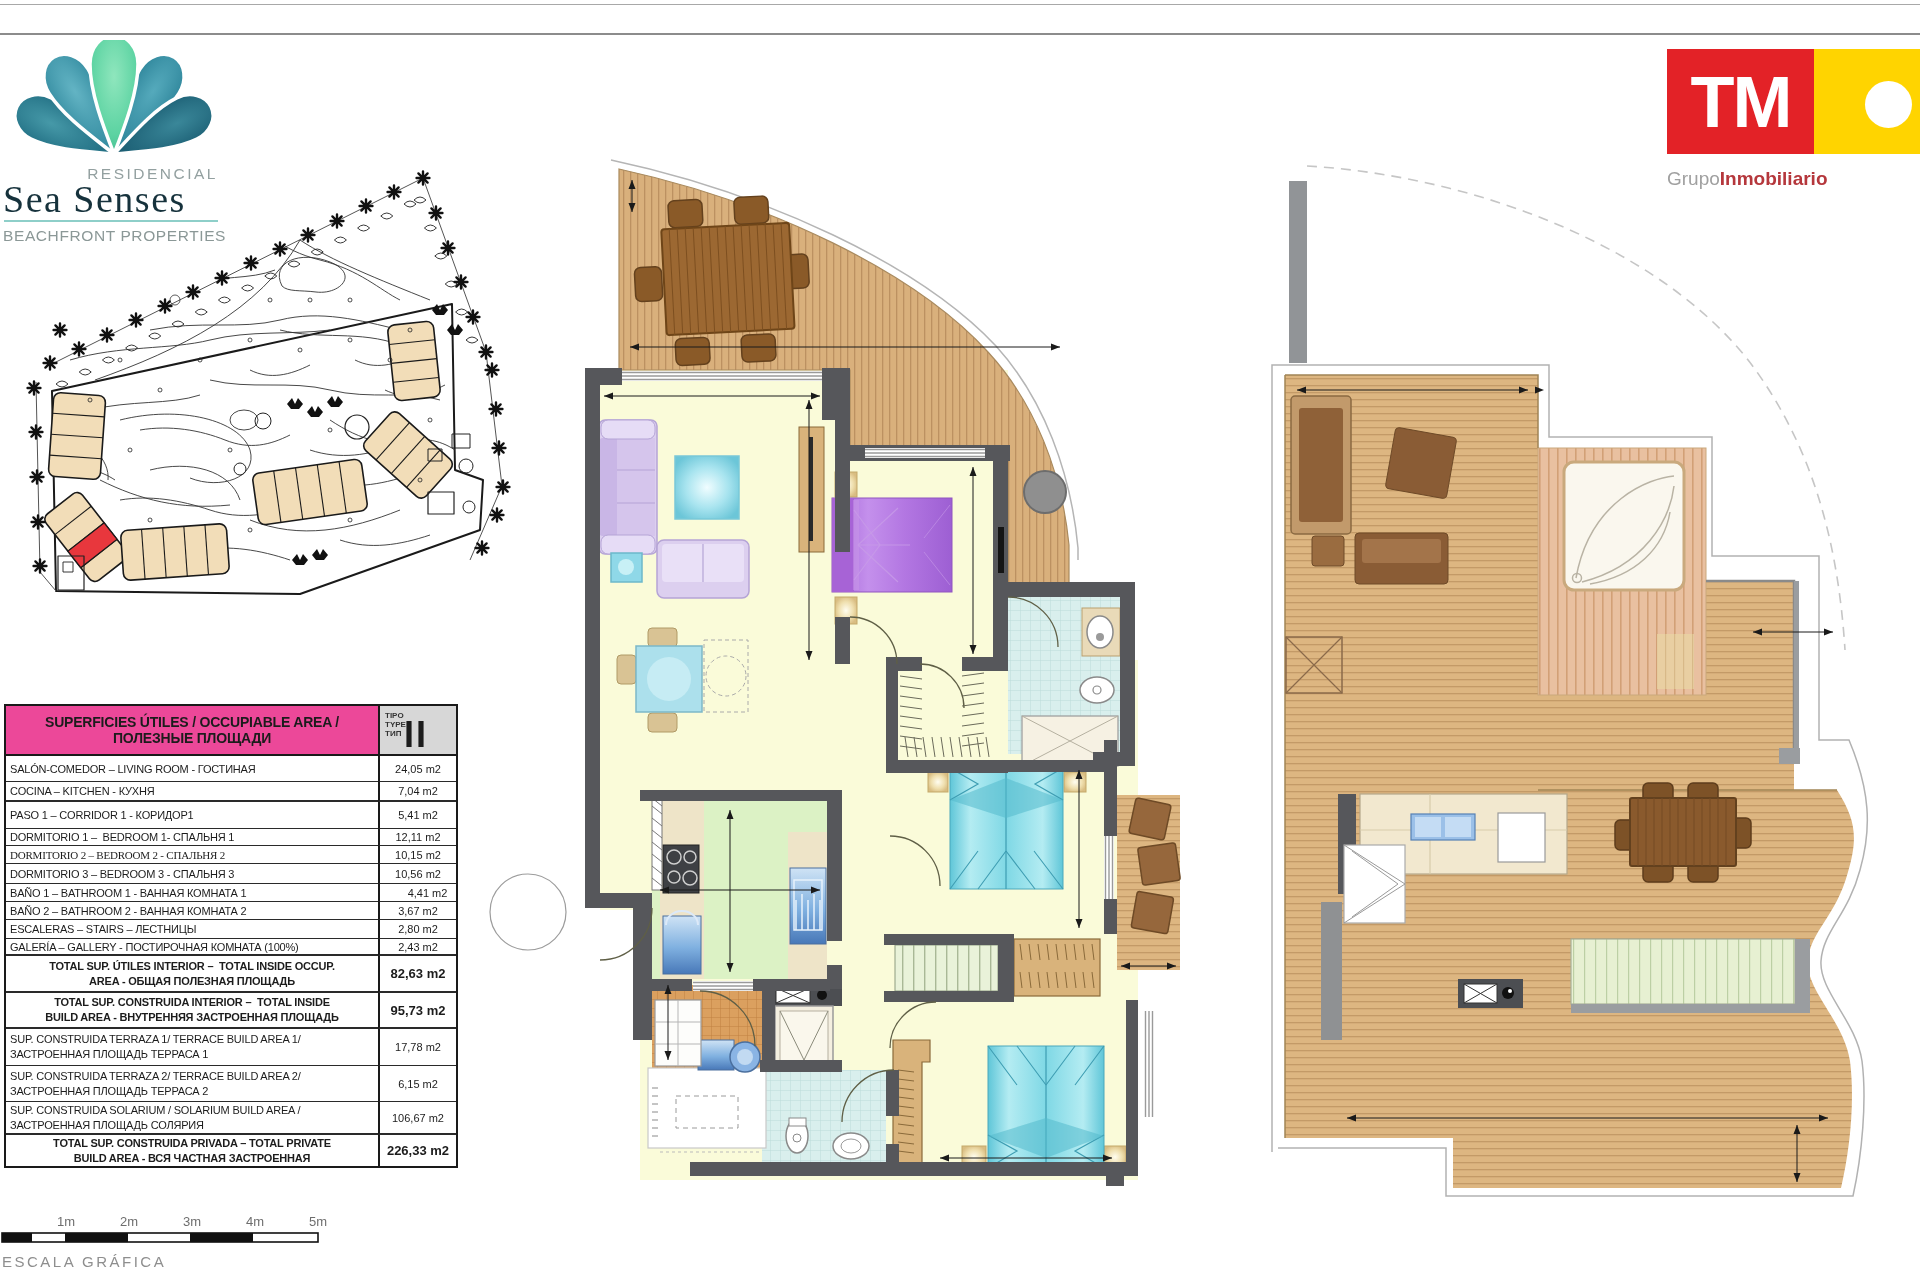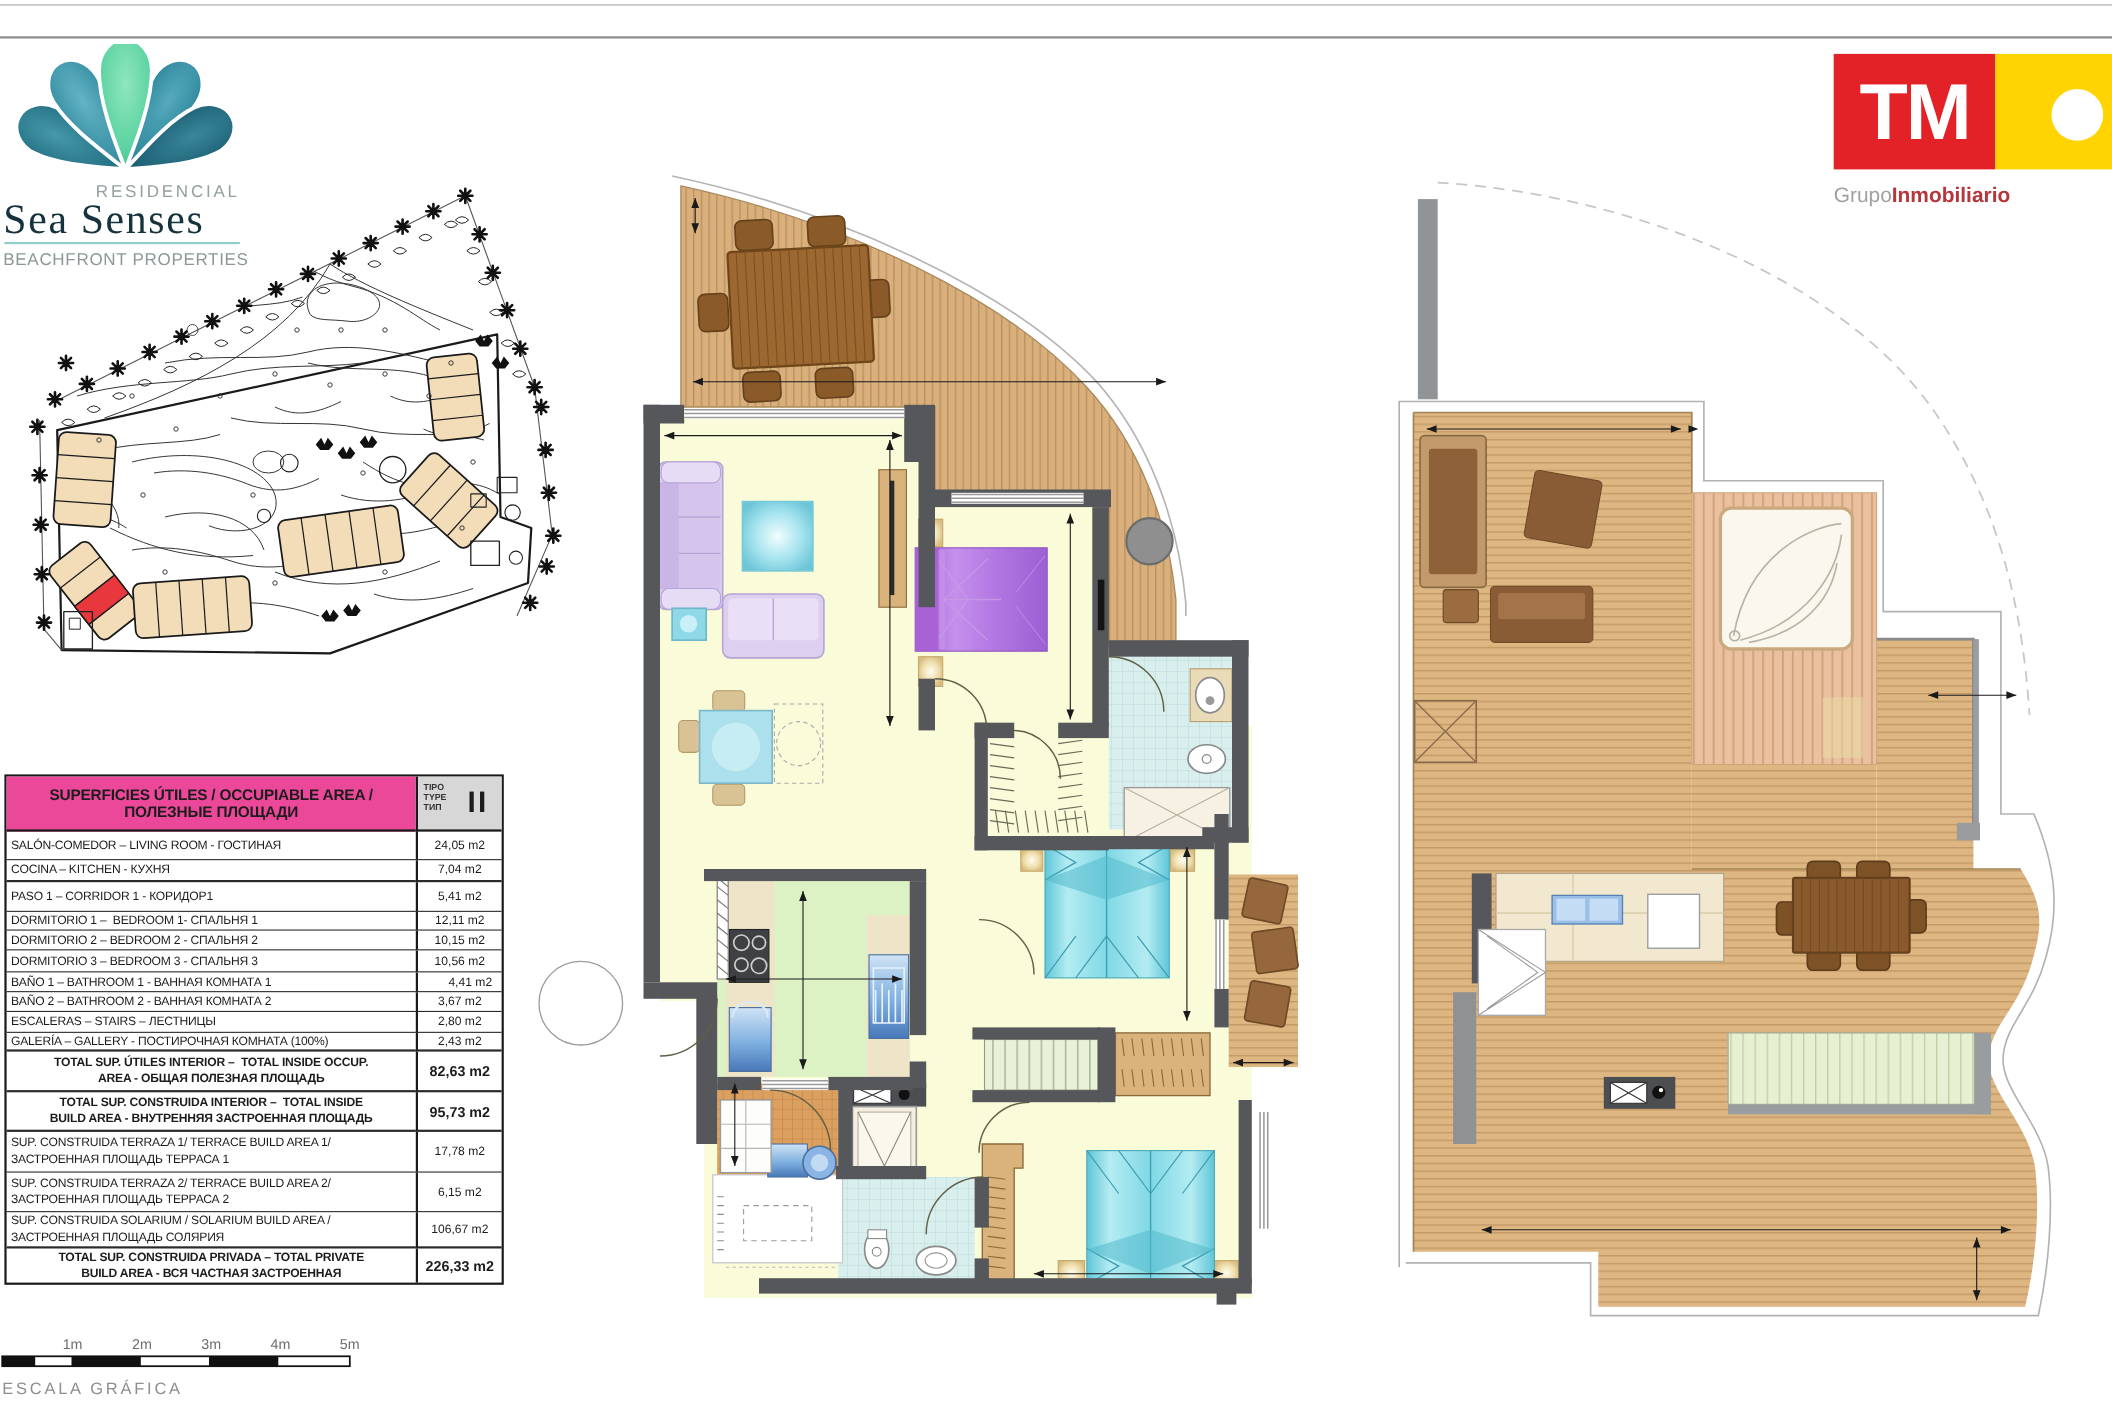--- a/index.html
+++ b/index.html
@@ -642,31 +642,31 @@
   </div>
   <div class="abs" style="left:1667px;top:168px;font-size:19px;">
     <span style="color:#a0a0a0;">Grupo</span><span style="color:#b5373c;font-weight:bold;">Inmobiliario</span>
   </div>
 
   <div id="tbl">
     <div class="trow ctr bld" style="top:0;height:50px;background:#ec4899;border-bottom:2px solid #1a1a1a;font-size:14px;line-height:16px;">
       SUPERFICIES ÚTILES / OCCUPIABLE AREA /<br>ПОЛЕЗНЫЕ ПЛОЩАДИ</div>
     <div class="tval" style="top:0;height:50px;background:#d7d7d7;border-bottom:2px solid #1a1a1a;">
       <div style="position:absolute;left:5px;top:5px;font-size:8px;line-height:9px;font-weight:bold;color:#333;">TIPO<br>TYPE<br>ТИП</div>
-      <div style="position:absolute;right:12px;top:8px;font-size:27px;font-weight:bold;letter-spacing:2px;">II</div>
+      <div style="position:absolute;right:28px;top:8px;font-size:36px;font-weight:bold;letter-spacing:2px;">II</div>
     </div>
     <div class="trow" style="top:50px;height:26px;">SALÓN-COMEDOR – LIVING ROOM - ГОСТИНАЯ</div>
       <div class="tval" style="top:50px;height:26px;">24,05 m2</div>
     <div class="trow" style="top:76px;height:20px;border-bottom-width:2px;">COCINA – KITCHEN - КУХНЯ</div>
       <div class="tval" style="top:76px;height:20px;border-bottom-width:2px;">7,04 m2</div>
     <div class="trow" style="top:96px;height:27px;">PASO 1 – CORRIDOR 1 - КОРИДОР1</div>
       <div class="tval" style="top:96px;height:27px;">5,41 m2</div>
     <div class="trow" style="top:123px;height:17px;">DORMITORIO 1 –&nbsp; BEDROOM 1- СПАЛЬНЯ 1</div>
       <div class="tval" style="top:123px;height:17px;">12,11 m2</div>
-    <div class="trow" style="top:140px;height:18px;">DORMITORIO 2 – BEDROOM 2 - СПАЛЬНЯ 2</div>
+    <div class="trow" style="top:140px;height:18px;font-family:Liberation Serif, serif;">DORMITORIO 2 – BEDROOM 2 - СПАЛЬНЯ 2</div>
       <div class="tval" style="top:140px;height:18px;">10,15 m2</div>
     <div class="trow" style="top:158px;height:20px;">DORMITORIO 3 – BEDROOM 3 - СПАЛЬНЯ 3</div>
       <div class="tval" style="top:158px;height:20px;">10,56 m2</div>
     <div class="trow" style="top:178px;height:18px;">BAÑO 1 – BATHROOM 1 - ВАННАЯ КОМНАТА 1</div>
       <div class="tval" style="top:178px;height:18px;padding-left:19px;">4,41 m2</div>
     <div class="trow" style="top:196px;height:18px;text-align:center;">BAÑO 2 – BATHROOM 2 - ВАННАЯ КОМНАТА 2</div>
       <div class="tval" style="top:196px;height:18px;">3,67 m2</div>
     <div class="trow" style="top:214px;height:19px;">ESCALERAS – STAIRS – ЛЕСТНИЦЫ</div>
       <div class="tval" style="top:214px;height:19px;">2,80 m2</div>
     <div class="trow" style="top:233px;height:17px;border-bottom-width:2px;">GALERÍA – GALLERY - ПОСТИРОЧНАЯ КОМНАТА (100%)</div>

